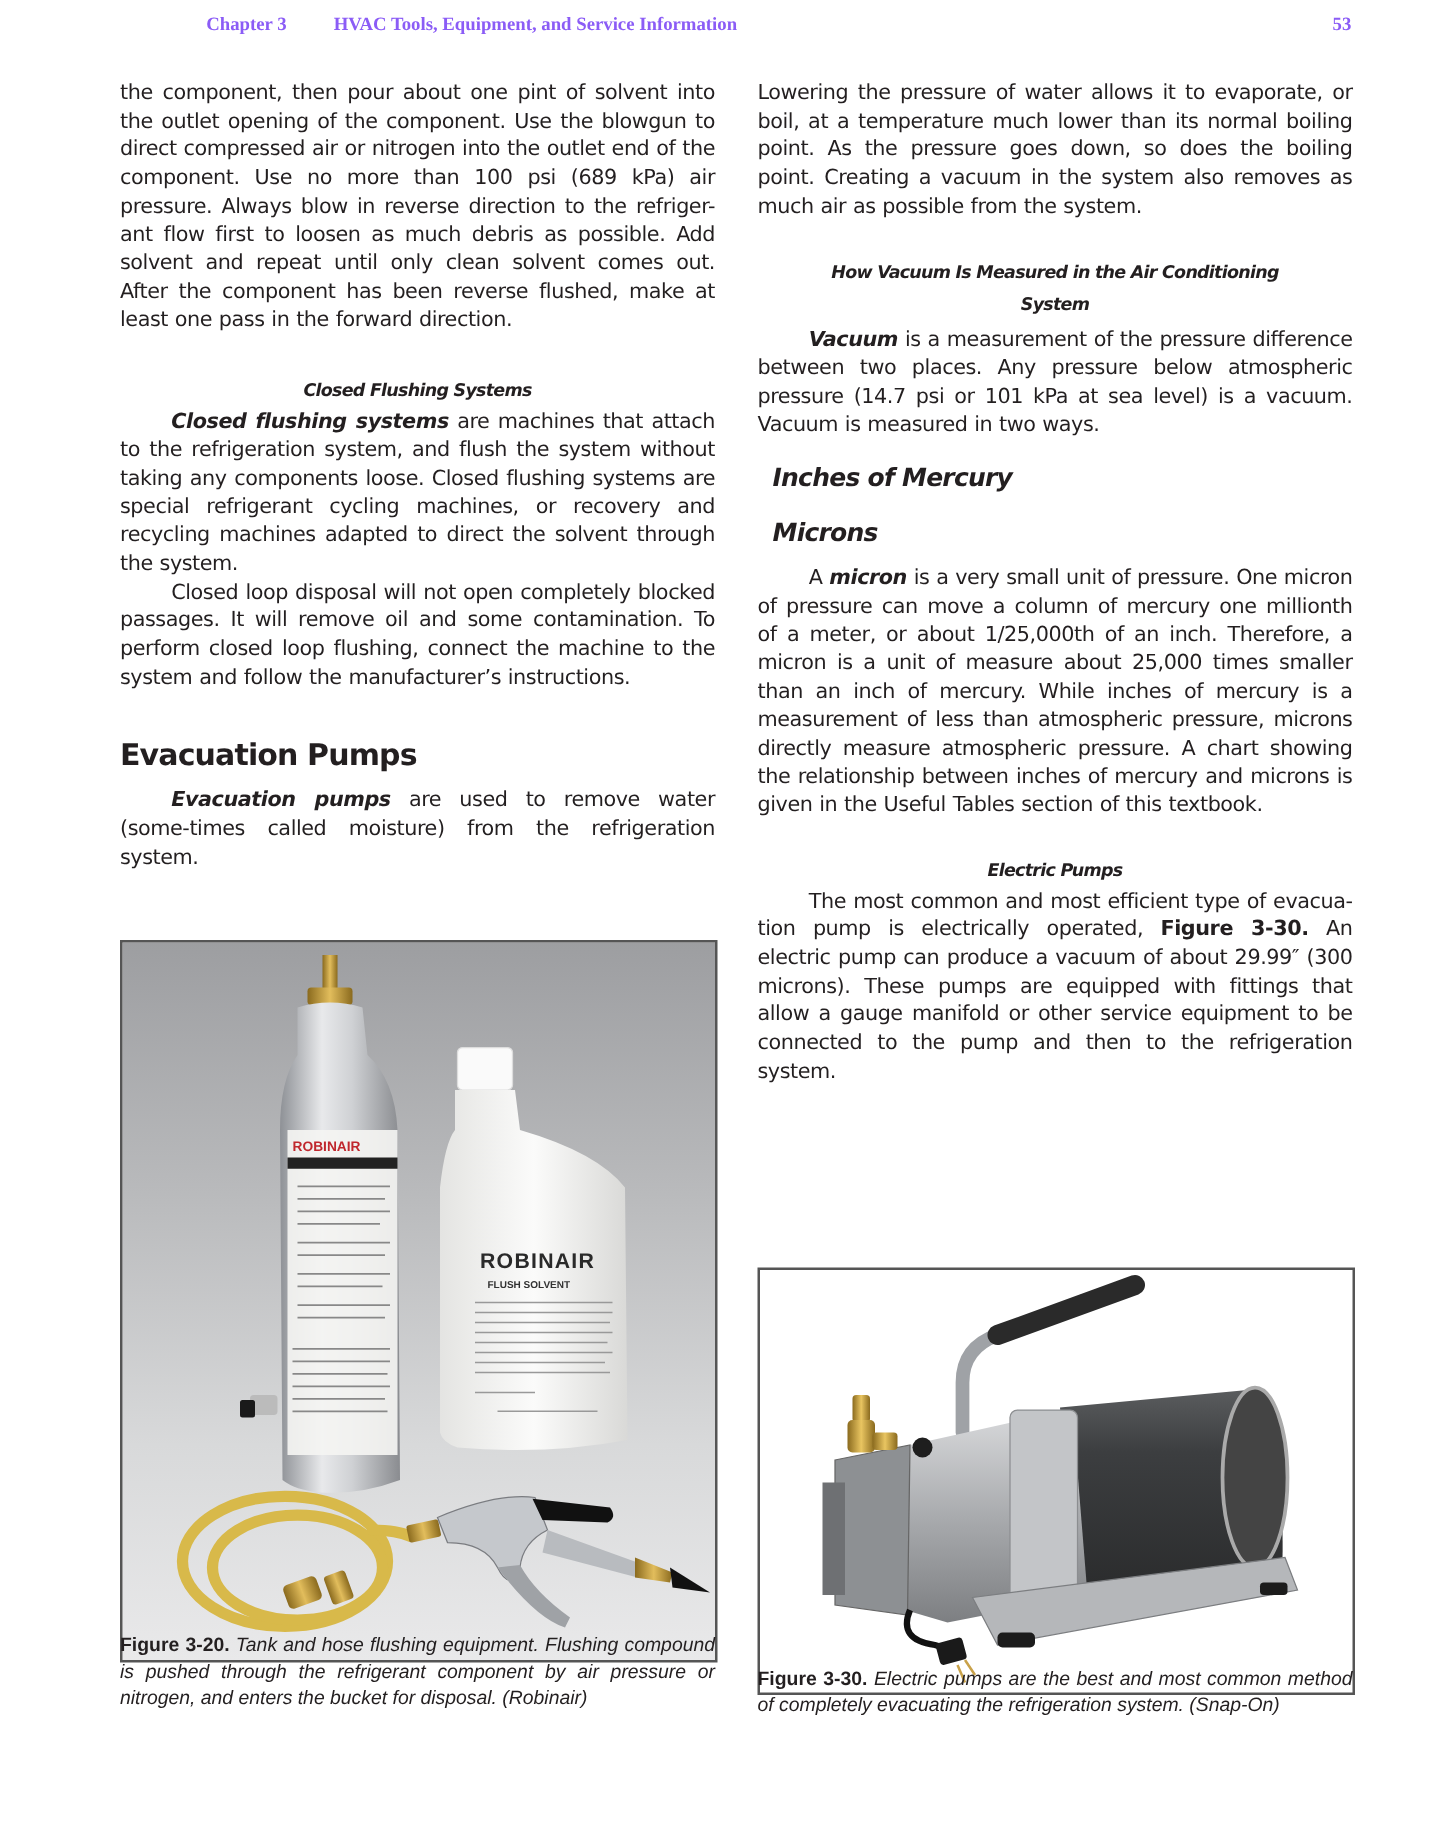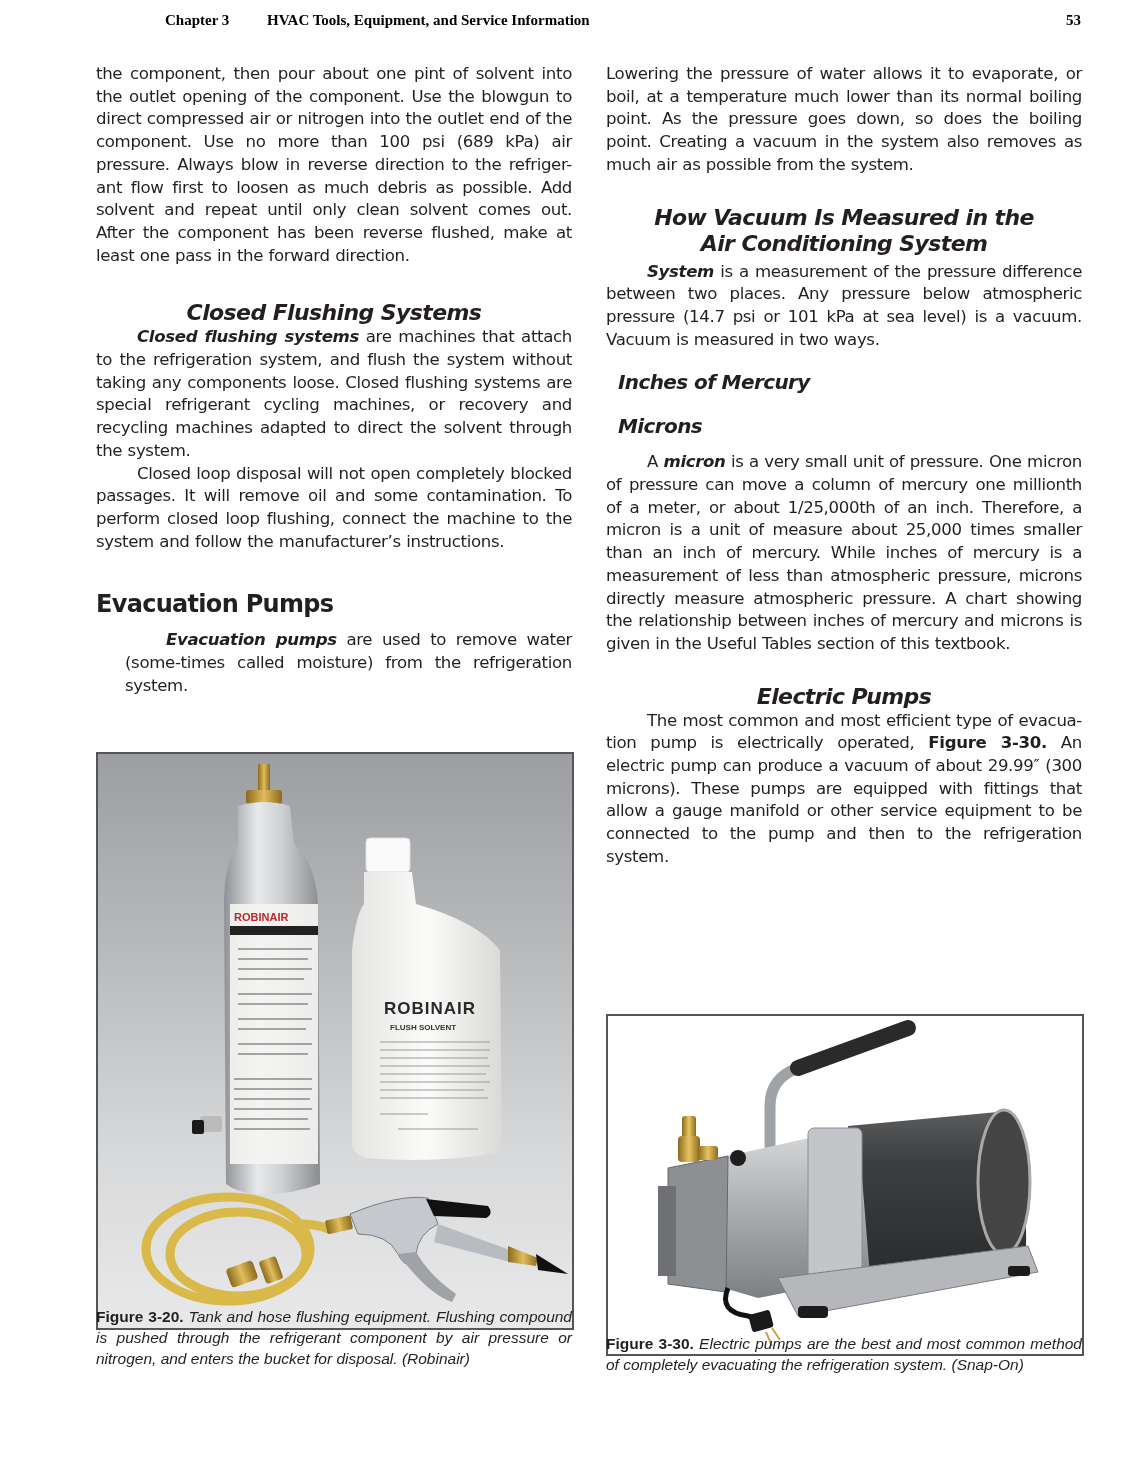--- a/index.html
+++ b/index.html
@@ -1,34 +1,34 @@
 <!DOCTYPE html>
 <html><head>
 <meta charset="utf-8">
 <style>
   html, body { margin: 0; padding: 0; background: #ffffff; }
   body { width: 1144px; height: 1467px; position: relative; overflow: hidden; color: #231f20;
          font-family: "DejaVu Sans", sans-serif; }
   .header { position: absolute; top: 12px; left: 165px; width: 916px; height: 22px;
-            font-family: "Liberation Serif", serif; font-weight: bold; font-size: 15px; color: #000000; }
+            font-family: "Liberation Serif", serif; font-weight: bold; font-size: 15px; color: #8b5cf6; }
   .header .chap { position: absolute; left: 0; top: 0; }
   .header .title { position: absolute; left: 102px; top: 0; }
   .header .pnum { position: absolute; right: 0; top: 0; }
 
   .col { position: absolute; width: 476px; }
   .col-left { left: 96px; top: 63px; }
   .col-right { left: 606px; top: 63px; }
 
   p.body { margin: 0; font-size: 16.6px; line-height: 22.7px; text-align: justify;
            font-family: "DejaVu Sans", sans-serif; letter-spacing: -0.35px; word-spacing: 0.5px; }
   p.indent { text-indent: 41px; }
   .term { font-weight: bold; font-style: italic; }
   .figref { font-weight: bold; }
 
-  h3.sub { margin: 0; font-size: 22px; font-weight: bold; font-style: italic; text-align: center;
+  h3.sub { margin: 0; font-size: 14px; font-weight: bold; font-style: italic; text-align: center;
            line-height: 26px; font-family: "DejaVu Sans", sans-serif; letter-spacing: -0.6px; }
   h4.side { margin: 12px; font-size: 20px; font-weight: bold; font-style: italic; text-align: left;
             line-height: 26px; font-family: "DejaVu Sans", sans-serif; letter-spacing: -0.6px; }
   h2.main { margin: 0; font-size: 24px; font-weight: bold; line-height: 30px;
             font-family: "DejaVu Sans", sans-serif; letter-spacing: -0.7px; }
 
   .figure { position: absolute; border: 2px solid #555; background: #fff; overflow: hidden; margin-top: 36px; }
   .fig29 { left: 96px; top: 716px; width: 474px; height: 574px;
            background: linear-gradient(180deg, #9d9ea1 0%, #b9babc 35%, #d8d9da 70%, #e9e9ea 100%); }
   .fig30 { left: 606px; top: 978px; width: 474px; height: 338px; background: #ffffff; }
@@ -49,28 +49,28 @@
 </div>
 
 <div class="col col-left">
   <p class="body">the component, then pour about one pint of solvent into the outlet opening of the component. Use the blowgun to direct compressed air or nitrogen into the outlet end of the component. Use no more than 100 psi (689 kPa) air pressure. Always blow in reverse direction to the refriger-ant flow first to loosen as much debris as possible. Add solvent and repeat until only clean solvent comes out. After the component has been reverse flushed, make at least one pass in the forward direction.</p>
 
   <h3 class="sub" style="margin-top:33px;">Closed Flushing Systems</h3>
   <p class="body indent"><span class="term">Closed flushing systems</span><span> are machines that attach to the refrigeration system, and flush the system without taking any components loose. Closed flushing systems are special refrigerant cycling machines, or recovery and recycling machines adapted to direct the solvent through the system.</span></p>
   <p class="body indent">Closed loop disposal will not open completely blocked passages. It will remove oil and some contamination. To perform closed loop flushing, connect the machine to the system and follow the manufacturer’s instructions.</p>
 
   <h2 class="main" style="margin-top:36px;">Evacuation Pumps</h2>
-  <p class="body indent" style="margin-top:10px;margin-left:29px;"><span class="term">Evacuation pumps</span><span> are used to remove water (some-times called moisture) from the refrigeration system.</span></p>
+  <p class="body indent" style="margin-top:10px;"><span class="term">Evacuation pumps</span><span> are used to remove water (some-times called moisture) from the refrigeration system.</span></p>
 </div>
 
 <div class="col col-right">
   <p class="body">Lowering the pressure of water allows it to evaporate, or boil, at a temperature much lower than its normal boiling point. As the pressure goes down, so does the boiling point. Creating a vacuum in the system also removes as much air as possible from the system.</p>
 
   <h3 class="sub" style="margin-top:28px; padding:0 40px;">How Vacuum Is Measured in the Air Conditioning System</h3>
-  <p class="body indent" style="margin-top:4px;"><span class="term">System</span><span> is a measurement of the pressure difference between two places. Any pressure below atmospheric pressure (14.7 psi or 101 kPa at sea level) is a vacuum. Vacuum is measured in two ways.</span></p>
+  <p class="body indent" style="margin-top:4px;"><span class="term">Vacuum</span><span> is a measurement of the pressure difference between two places. Any pressure below atmospheric pressure (14.7 psi or 101 kPa at sea level) is a vacuum. Vacuum is measured in two ways.</span></p>
 
   <h4 class="side" style="margin-top:18px;">Inches of Mercury</h4>
 
   <h4 class="side" style="margin-top:18px;">Microns</h4>
   <p class="body indent"><span>A </span><span class="term">micron</span><span> is a very small unit of pressure. One micron of pressure can move a column of mercury one millionth of a meter, or about 1/25,000th of an inch. Therefore, a micron is a unit of measure about 25,000 times smaller than an inch of mercury. While inches of mercury is a measurement of less than atmospheric pressure, microns directly measure atmospheric pressure. A chart showing the relationship between inches of mercury and microns is given in the Useful Tables section of this textbook.</span></p>
 
   <h3 class="sub" style="margin-top:28px;">Electric Pumps</h3>
   <p class="body indent"><span>The most common and most efficient type of evacua-tion pump is electrically operated, </span><span class="figref">Figure 3-30.</span><span> An electric pump can produce a vacuum of about 29.99″ (300 microns). These pumps are equipped with fittings that allow a gauge manifold or other service equipment to be connected to the pump and then to the refrigeration system.</span></p>
 </div>
 

